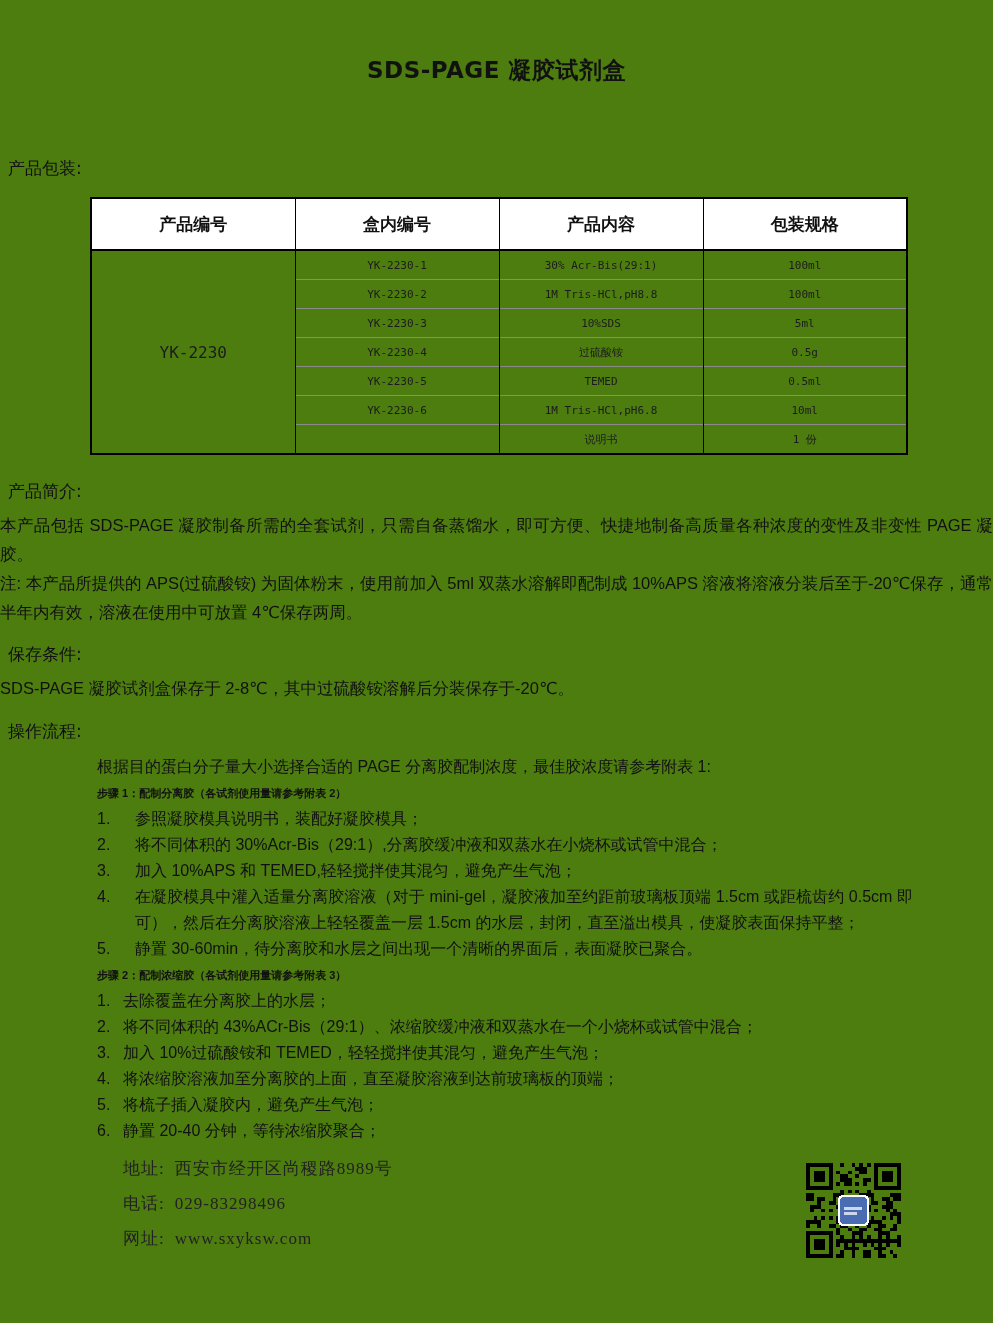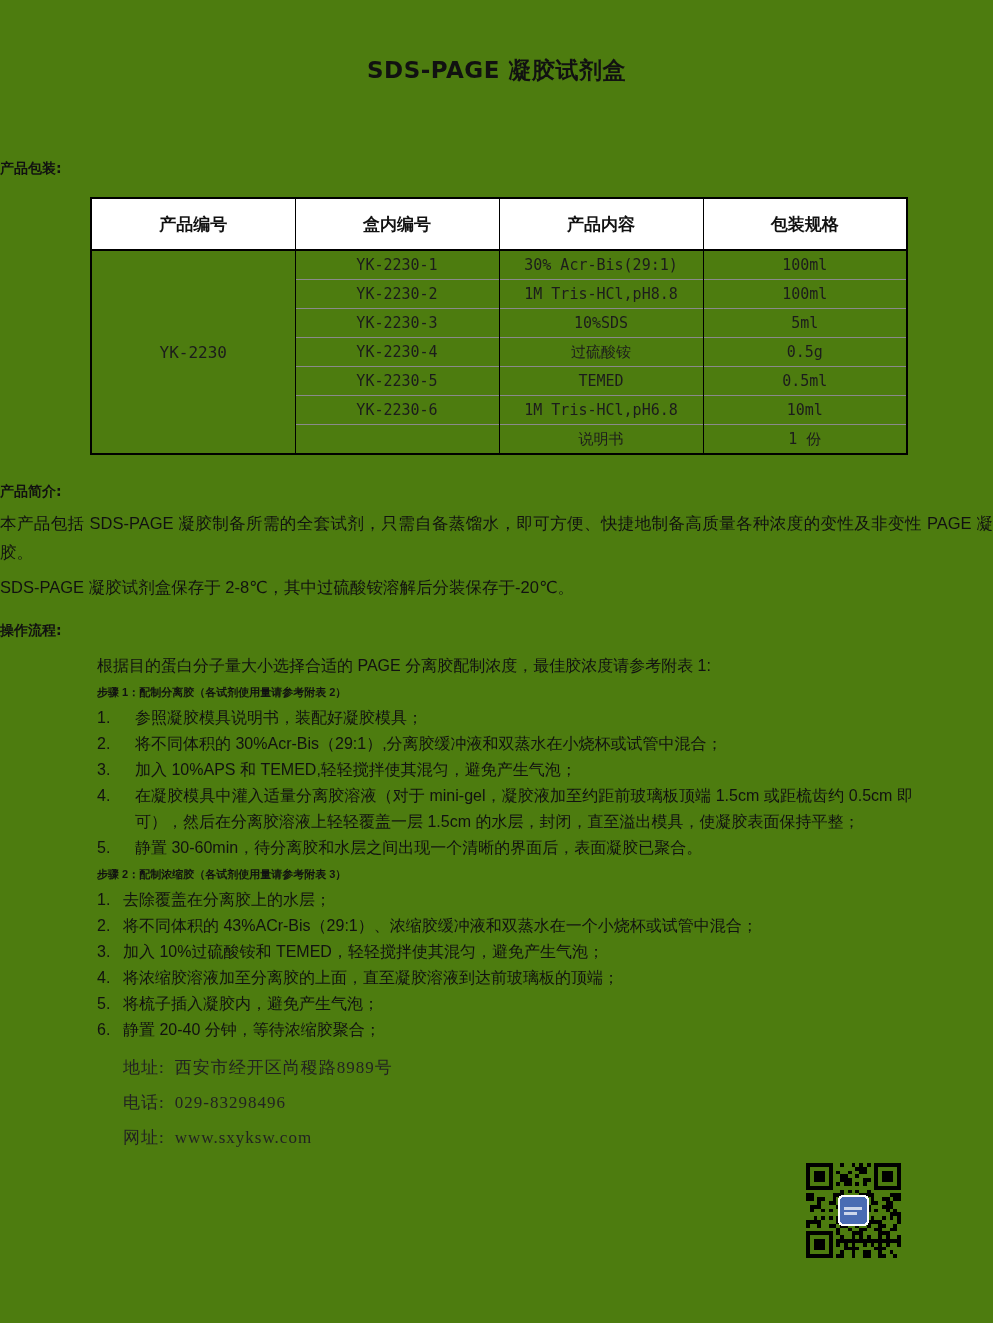--- a/index.html
+++ b/index.html
@@ -2,32 +2,32 @@
 <html lang="zh"><head>
 <meta charset="utf-8">
 <style>
   html,body{margin:0;padding:0;background:#ffffff;}
   body{width:993px;height:1323px;font-family:"Liberation Sans","DejaVu Sans",sans-serif;color:#111;}
   .page{position:relative;width:993px;height:1323px;overflow:hidden;background:#4d7c0f;}
 
   .doc-title{padding-top:52px;margin:0;text-align:center;font-size:23px;line-height:36px;font-weight:bold;letter-spacing:0.5px;font-family:"DejaVu Sans","Liberation Sans",sans-serif;}
 
   .sec{margin-left:97px;margin-right:80px;}
-  .sec-h{margin:0;font-size:14px;line-height:24px;font-weight:bold;font-family:"DejaVu Sans","Liberation Sans",sans-serif;}
+  .sec-h{margin:8px;font-size:17px;line-height:24px;font-weight:normal;font-family:"DejaVu Sans","Liberation Sans",sans-serif;}
   .h-packaging{margin-top:68px;}
   .h-intro{margin-top:24px;}
   .h-storage{margin-top:15px;}
   .h-procedure{margin-top:16px;}
 
   
   table.pkg{border-collapse:collapse;table-layout:fixed;margin:17px 0 0 90px;width:818px;border:2px solid #000;}
   table.pkg col{width:25%;}
   table.pkg th{height:48px;font-size:17px;font-weight:bold;text-align:center;border-left:1px solid #000;border-bottom:2px solid #000;background:#fff;}
   table.pkg th:first-child{border-left:none;}
-  table.pkg td{height:26px;text-align:center;font-size:15px;border-left:1px solid #000;border-top:1px solid #8a8a8a;font-family:"DejaVu Sans Mono","Liberation Mono",monospace;color:#1c1c1c;}
+  table.pkg td{height:26px;text-align:center;font-size:11px;border-left:1px solid #000;border-top:1px solid #8a8a8a;font-family:"DejaVu Sans Mono","Liberation Mono",monospace;color:#1c1c1c;}
   table.pkg td.prod{border-left:none;border-top:none;font-size:16px;}
   table.pkg tbody tr:first-child td{border-top:none;}
 
   .para{margin:6px 0 0 0;font-size:16.5px;line-height:29px;text-align:justify;}
   .storage-p{margin-top:6px;}
 
   .proc-line{font-size:16px;line-height:26px;}
   .proc-intro{margin-top:11px;}
   .step-h{font-weight:bold;font-size:11px;}
   .li{display:flex;}
@@ -101,21 +101,23 @@
       <tr>
         <td></td>
         <td>说明书</td>
         <td>1 份</td>
       </tr>
     </tbody>
   </table>
 
   <h2 class="sec sec-h h-intro">产品简介:</h2>
   <p class="sec para">本产品包括 SDS-PAGE 凝胶制备所需的全套试剂，只需自备蒸馏水，即可方便、快捷地制备高质量各种浓度的变性及非变性 PAGE 凝胶。</p>
-
+  <p class="sec para" style="margin-top:0;">注: 本产品所提供的 APS(过硫酸铵) 为固体粉末，使用前加入 5ml 双蒸水溶解即配制成 10%APS 溶液将溶液分装后至于-20℃保存，通常半年内有效，溶液在使用中可放置 4℃保存两周。</p>
+
+  <h2 class="sec sec-h h-storage">保存条件:</h2>
   <p class="sec para storage-p">SDS-PAGE 凝胶试剂盒保存于 2-8℃，其中过硫酸铵溶解后分装保存于-20℃。</p>
 
   <h2 class="sec sec-h h-procedure">操作流程:</h2>
   <div class="sec proc-line proc-intro">根据目的蛋白分子量大小选择合适的 PAGE 分离胶配制浓度，最佳胶浓度请参考附表 1:</div>
 
   <div class="sec proc-line step-h">步骤 1：配制分离胶（各试剂使用量请参考附表 2）</div>
   <div class="sec step1">
     <div class="li proc-line">
       <span class="n">1.</span>
       <span class="t">参照凝胶模具说明书，装配好凝胶模具；</span>

